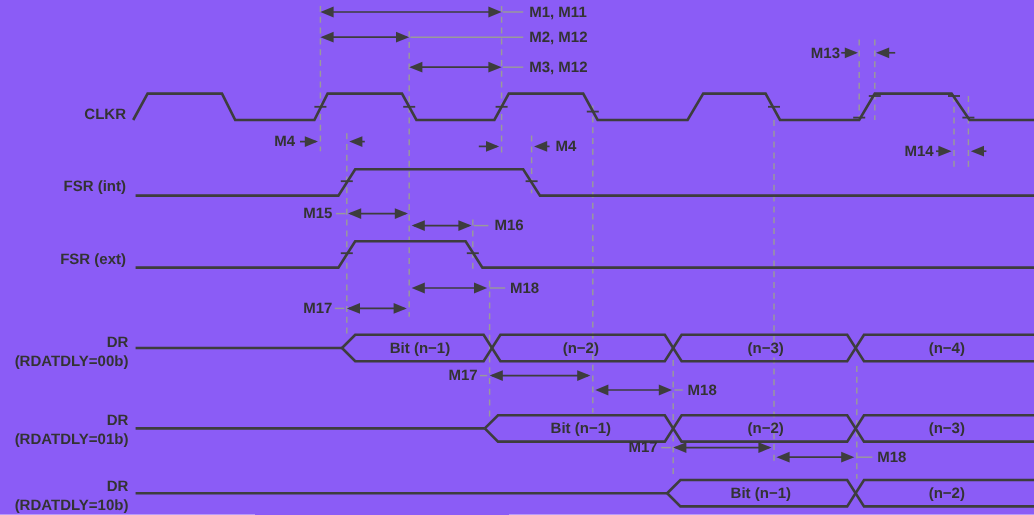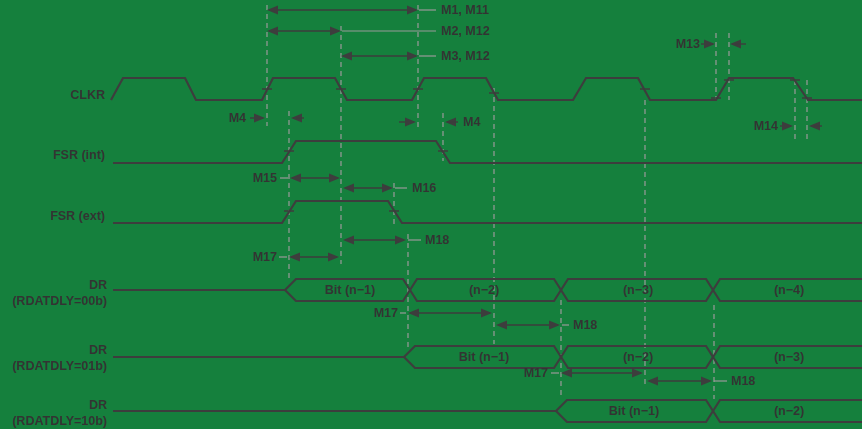--- a/index.html
+++ b/index.html
@@ -4,21 +4,21 @@
 <style>
   html, body {
     margin: 0;
     padding: 0;
     background: #ffffff;
   }
   .stage {
     position: relative;
     width: 862px;
     height: 429px;
-    background: #15803d;
+    background: #8b5cf6;
     overflow: hidden;
   }
   svg { display: block; }
   text {
     font-family: "Liberation Sans", "DejaVu Sans", sans-serif;
     font-weight: bold;
     font-size: 12.5px;
     fill: #333333;
   }
   .sig   { text-anchor: end; }

